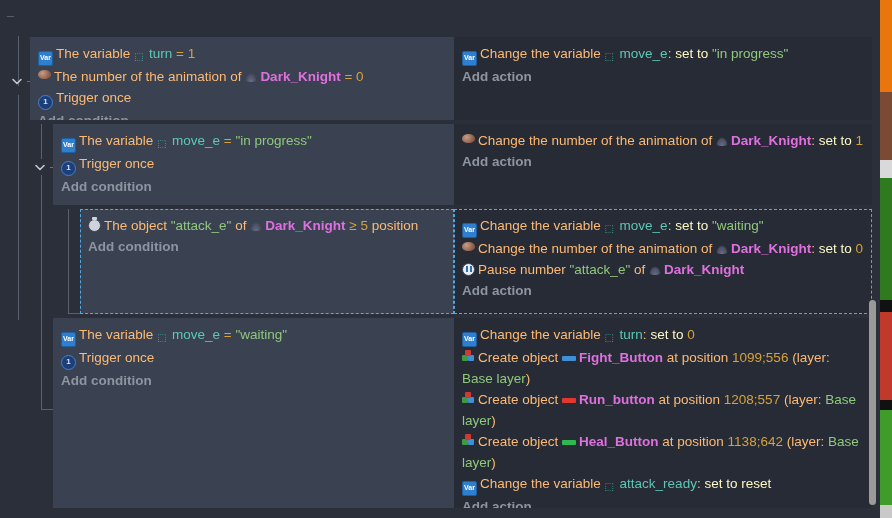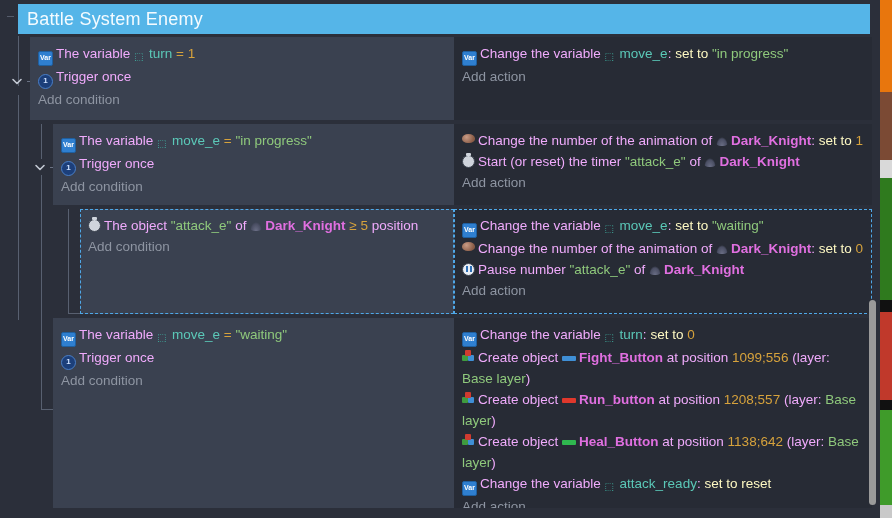--- a/index.html
+++ b/index.html
@@ -60,27 +60,27 @@
   .acts{
     background:#272b35;box-sizing:border-box;
     padding:6px 8px 4px 8px;overflow:hidden;
   }
   .line{
     line-height:21px;color:#dfe3ea;display:block;
     word-wrap:break-word;
   }
   .line.instr{text-indent:0;}
   .add{
-    color:#8e95a2;line-height:21px;display:block;cursor:pointer;
+    color:#8e95a2;line-height:21px;display:block;cursor:pointer;font-weight:bold;
   }
   
   .sel-cond{outline:1px dashed #4fa8e8;outline-offset:-1px;}
   .sel-acts{outline:1px dashed #4fa8e8;outline-offset:-1px;}
   
-  .t-plain{color:#f0abfc;}
+  .t-plain{color:#fdba74;}
   .t-obj{color:#e06fe0;font-weight:bold;}
   .t-var{color:#5bc8b8;}
   .t-str{color:#8fc97c;}
   .t-num{color:#d6a23c;}
   .t-kw{color:#fef9c3;}
   .t-op{color:#d6a23c;}
   .t-layer{color:#8fc97c;}
   
   .ic{
     display:inline-block;vertical-align:-2px;margin-right:3px;
@@ -147,23 +147,20 @@
 </style>
 </head>
 <body>
 
 <div class="scene-strip"></div>
 
 <div class="root">
   <div class="editor">
 
     <div class="title-left-tick"></div>
-    <div class="title-bar">
-      <span class="title-text">Battle System Enemy</span>
-    </div>
 
     <div id="gutter">
         <div class="gline" style="left: 18px; top: 36px; width: 1px; height: 50px;"></div>
         <div class="gline" style="left: 18px; top: 95px; width: 1px; height: 225px;"></div>
         <div class="chev" style="left: 10px; top: 74px;">
           <svg width="14" height="14" viewBox="0 0 14 14">
             <path d="M3 5.5 L7 9.5 L11 5.5" fill="none" stroke="#c3c9d4" stroke-width="1.6" stroke-linecap="round" stroke-linejoin="round"></path>
           </svg>
         </div>
         <div class="gdash" style="left: 27px; top: 81px; width: 8px;"></div>
@@ -177,37 +174,37 @@
         <div class="gdash" style="left: 50px; top: 167px; width: 7px;"></div>
         <div class="gline" style="left: 41px; top: 409px; width: 12px; height: 1px;"></div>
         <div class="gline" style="left: 68px; top: 209px; width: 1px; height: 105px;"></div>
         <div class="gline" style="left: 68px; top: 313px; width: 12px; height: 1px;"></div>
       </div>
 
     <div id="events">
         <div class="event" style="left: 0px; top: 37px; position: absolute; width: 880px;">
           <div class="cond" style="position: absolute; left: 30px; top: 0px; width: 424px; height: 83px;">
             <div class="line instr"><span class="ic ic-var">Var</span><span class="t-plain">The variable </span><span class="ic-varsmall" style="font-size: 10px;">⬚</span><span class="t-var">turn</span><span class="t-op"> = </span><span class="t-num">1</span></div>
+            <div class="line instr"><span class="ic ic-anim"></span><span class="t-plain">The number of the animation of </span><span class="ic-dark"></span><span class="t-obj">Dark_Knight</span><span class="t-op"> = </span><span class="t-num">0</span></div>
             <div class="line instr"><span class="ic ic-once">1</span><span class="t-plain">Trigger once</span></div>
             <div class="add">Add condition</div>
           </div>
           <div class="acts" style="position: absolute; left: 454px; top: 0px; width: 418px; height: 83px;">
             <div class="line instr"><span class="ic ic-var">Var</span><span class="t-plain">Change the variable </span><span class="ic-varsmall" style="font-size: 10px;">⬚</span><span class="t-var">move_e</span><span class="t-plain">: </span><span class="t-kw">set to</span><span class="t-plain"> </span><span class="t-str">"in progress"</span></div>
             <div class="add">Add action</div>
           </div>
         </div>
         <div class="event" style="left: 0px; top: 124px; position: absolute; width: 880px;">
           <div class="cond" style="position: absolute; left: 53px; top: 0px; width: 401px; height: 81px;">
             <div class="line instr"><span class="ic ic-var">Var</span><span class="t-plain">The variable </span><span class="ic-varsmall" style="font-size: 10px;">⬚</span><span class="t-var">move_e</span><span class="t-op"> = </span><span class="t-str">"in progress"</span></div>
             <div class="line instr"><span class="ic ic-once">1</span><span class="t-plain">Trigger once</span></div>
             <div class="add">Add condition</div>
           </div>
           <div class="acts" style="position: absolute; left: 454px; top: 0px; width: 418px; height: 81px;">
             <div class="line instr"><span class="ic ic-anim"></span><span class="t-plain">Change the number of the animation of </span><span class="ic-dark"></span><span class="t-obj">Dark_Knight</span><span class="t-plain">: </span><span class="t-kw">set to</span><span class="t-plain"> </span><span class="t-num">1</span></div>
-            <div class="line instr"><span class="ic ic-timer"></span><span class="t-plain">Start (or reset) the timer </span><span class="t-str">"attack_e"</span><span class="t-plain"> of </span><span class="ic-dark"></span><span class="t-obj">Dark_Knight</span></div>
             <div class="add">Add action</div>
           </div>
         </div>
         <div class="event" style="left: 0px; top: 209px; position: absolute; width: 880px;">
           <div class="cond sel-cond" style="position: absolute; left: 80px; top: 0px; width: 374px; height: 105px;">
             <div class="line instr"><span class="ic ic-timer"></span><span class="t-plain">The object </span><span class="t-str">"attack_e"</span><span class="t-plain"> of </span><span class="ic-dark"></span><span class="t-obj">Dark_Knight</span><span class="t-op"> ≥ </span><span class="t-num">5</span><span class="t-plain"> position</span></div>
             <div class="add">Add condition</div>
           </div>
           <div class="acts sel-acts" style="position: absolute; left: 454px; top: 0px; width: 418px; height: 105px;">
             <div class="line instr"><span class="ic ic-var">Var</span><span class="t-plain">Change the variable </span><span class="ic-varsmall" style="font-size: 10px;">⬚</span><span class="t-var">move_e</span><span class="t-plain">: </span><span class="t-kw">set to</span><span class="t-plain"> </span><span class="t-str">"waiting"</span></div>

